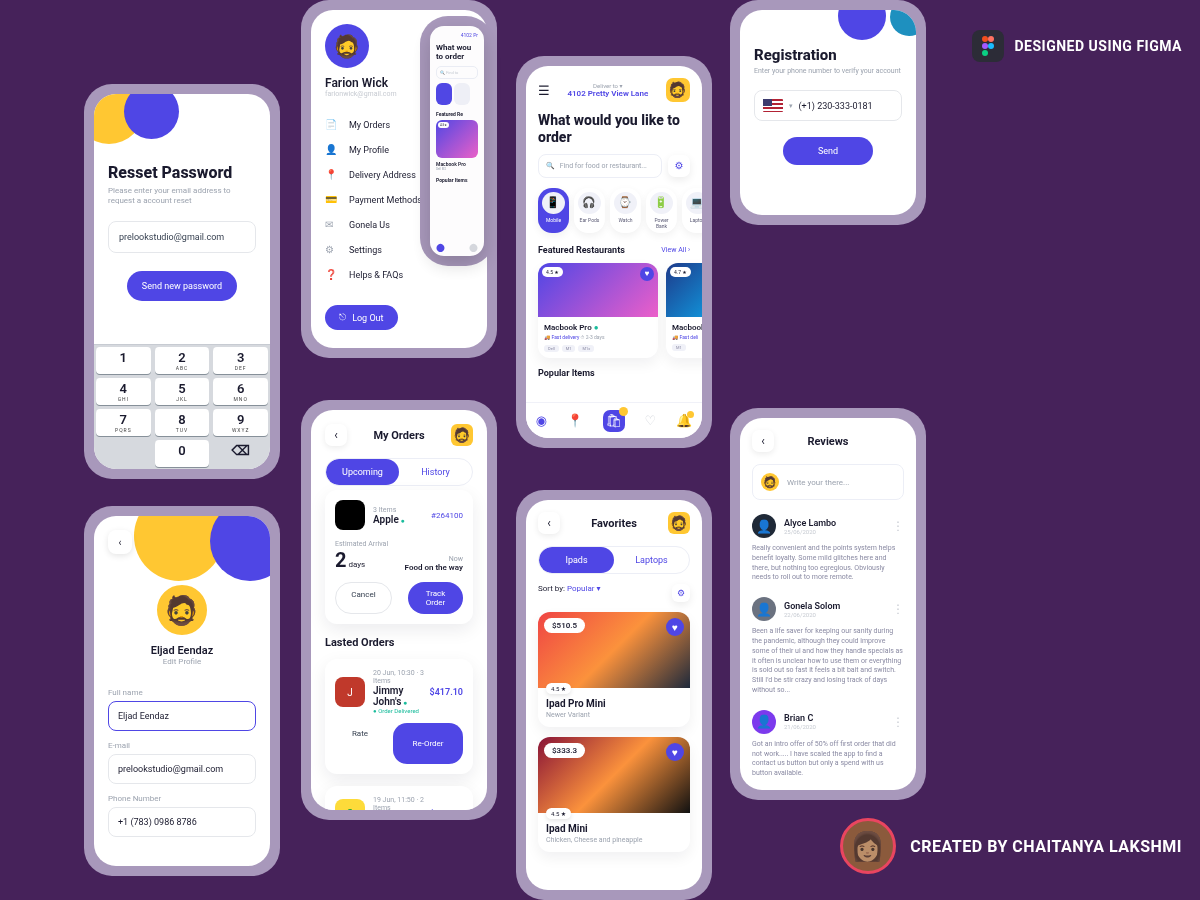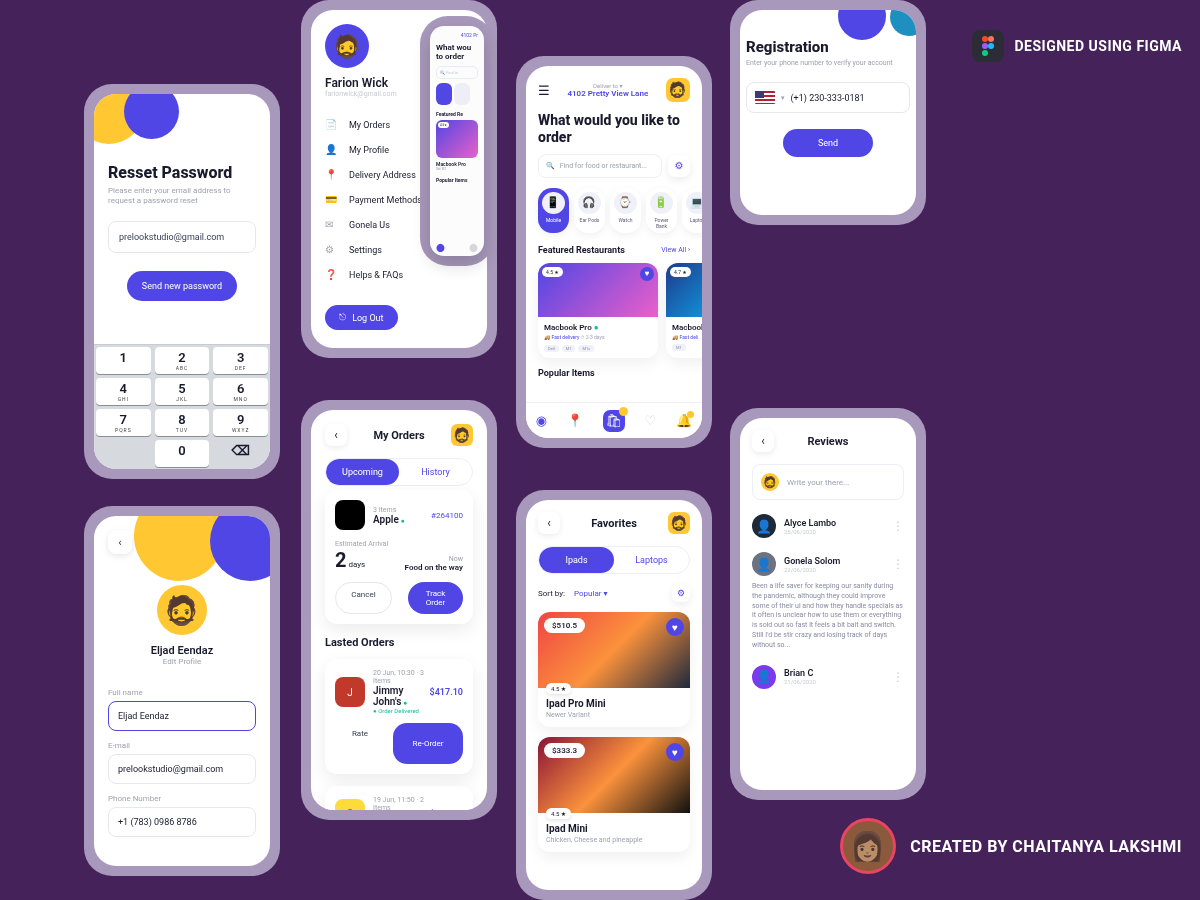--- a/index.html
+++ b/index.html
@@ -135,36 +135,36 @@
 #p5 .tabbar{position:absolute;bottom:0;left:0;right:0;height:36px;border-top:1px solid #f0f1f8;background:#fff;display:flex;align-items:center;justify-content:space-around;font-size:13px;color:#d6d9de}
 #p5 .tabbar .tbi.active{color:#4f46e5}
 #p5 .tabbar .cart{width:22px;height:22px;background:#4f46e5;border-radius:7px;display:flex;align-items:center;justify-content:center;color:#fff;position:relative}
 #p5 .tabbar .cart .bdg{position:absolute;top:-3px;right:-3px;width:9px;height:9px;background:#ffc732;border-radius:50%}
 #p5 .tabbar .bell{position:relative}
 #p5 .tabbar .bell .bdg{position:absolute;top:-2px;right:-2px;width:7px;height:7px;background:#ffc732;border-radius:50%}
 
 
 #p6{left:516px;top:490px;width:196px;height:410px}
 #p6 .screen{padding:12px}
-#p6 .sort{font-size:8px;color:#1a1a2e;display:flex;align-items:center;gap:9px;margin:10px 0}
+#p6 .sort{font-size:8px;color:#1a1a2e;display:flex;align-items:flex-start;gap:2px;margin:10px 0}
 #p6 .sort .p{color:#4f46e5}
 #p6 .sort .f{margin-left:auto;width:18px;height:18px;border-radius:6px;box-shadow:0 3px 8px rgba(0,0,0,.08);display:flex;align-items:center;justify-content:center;color:#4f46e5;font-size:9px}
 #p6 .fav{background:#fff;border-radius:12px;box-shadow:0 6px 14px rgba(15,15,40,.06);overflow:hidden;margin-bottom:10px}
 #p6 .fimg{height:76px;background:linear-gradient(135deg,#ef4444,#fb923c,#1e293b);position:relative}
 #p6 .fimg.f2{background:linear-gradient(135deg,#881337,#fb923c,#111)}
 #p6 .price-pill{position:absolute;top:6px;left:6px;background:#fff;border-radius:10px;font-size:8px;font-weight:600;padding:3px 8px}
 #p6 .hv{position:absolute;top:6px;right:6px;width:18px;height:18px;border-radius:50%;background:#4f46e5;color:#fff;font-size:10px;display:flex;align-items:center;justify-content:center}
 #p6 .rb{position:absolute;bottom:-6px;left:8px;background:#fff;border-radius:8px;font-size:6px;padding:2px 5px;box-shadow:0 2px 4px rgba(0,0,0,.1)}
 #p6 .fbody{padding:10px 8px 8px}
 #p6 .fn{font-size:10px;font-weight:700}
 #p6 .fd{font-size:7px;color:#9ca3af;margin-top:2px}
 
 
 #p7{left:730px;top:0;width:196px;height:225px}
-#p7 .screen{padding:6px}
+#p7 .screen{padding:14px}
 #p7 .blob1{width:48px;height:48px;background:#4f46e5;top:-18px;right:30px}
 #p7 .blob2{width:38px;height:38px;background:#1e90bf;top:-12px;right:-12px}
 #p7 h2{font-size:15px;font-weight:800;margin-top:22px}
 #p7 .sub{font-size:7px;color:#9ca3af;margin-top:3px;line-height:1.3}
 #p7 .phone-in{border:1px solid #e5e7eb;border-radius:8px;padding:8px;display:flex;align-items:center;margin-top:14px;font-size:9px}
 #p7 .flag{width:20px;height:13px;background:linear-gradient(#b22234 0 15%,#fff 15% 30%,#b22234 30% 45%,#fff 45% 60%,#b22234 60% 75%,#fff 75% 90%,#b22234 90% 100%);position:relative;margin-right:6px;border-radius:1px}
 #p7 .flag::before{content:"";position:absolute;top:0;left:0;width:9px;height:7px;background:#3c3b6e}
 #p7 .dd{color:#9ca3af;font-size:7px;margin-right:6px}
 #p7 .btn{background:#4f46e5;color:#fff;border-radius:18px;padding:9px;text-align:center;font-size:9px;margin:16px auto 0;width:90px}
 
@@ -201,21 +201,21 @@
 <div class="attribution creator-badge">
   <span class="avatar-ring">👩🏽</span>
   <span class="creator-text">CREATED BY CHAITANYA LAKSHMI</span>
 </div>
 
 <div id="p1" class="phone">
   <div class="screen">
     <div class="blob blob1"></div>
     <div class="blob blob2"></div>
     <h2>Resset Password</h2>
-    <div class="sub">Please enter your email address to request a password reset</div>
+    <div class="sub">Please enter your email address to request a account reset</div>
     <div class="input">prelookstudio@gmail.com</div>
     <div class="btn">Send new password</div>
     <div class="keypad">
       <div class="keyrow" id="kr0">
           <div class="key">
             <div class="n">1</div>
             <div class="l">&nbsp;</div>
           </div>
           <div class="key">
             <div class="n">2</div>
@@ -560,20 +560,21 @@
     <div id="reviews-list">
         <div class="rev">
           <div class="rtop">
             <div class="av" style="background:#1f2937">👤</div>
             <div>
               <div class="rname">Alyce Lambo</div>
               <div class="rdate">25/06/2020</div>
             </div>
             <div class="dots">⋮</div>
           </div>
+          <div class="rbody">Really convenient and the points system helps benefit loyalty. Some mild glitches here and there, but nothing too egregious. Obviously needs to roll out to more remote.</div>
         </div>
         <div class="rev">
           <div class="rtop">
             <div class="av" style="background:#6b7280">👤</div>
             <div>
               <div class="rname">Gonela Solom</div>
               <div class="rdate">22/06/2020</div>
             </div>
             <div class="dots">⋮</div>
           </div>
@@ -581,16 +582,17 @@
         </div>
         <div class="rev">
           <div class="rtop">
             <div class="av" style="background:#7c3aed">👤</div>
             <div>
               <div class="rname">Brian C</div>
               <div class="rdate">21/06/2020</div>
             </div>
             <div class="dots">⋮</div>
           </div>
+          <div class="rbody">Got an intro offer of 50% off first order that did not work..... I have scaled the app to find a contact us button but only a spend with us button available.</div>
         </div>
       </div>
   </div>
 </div>
 
 </body></html>

